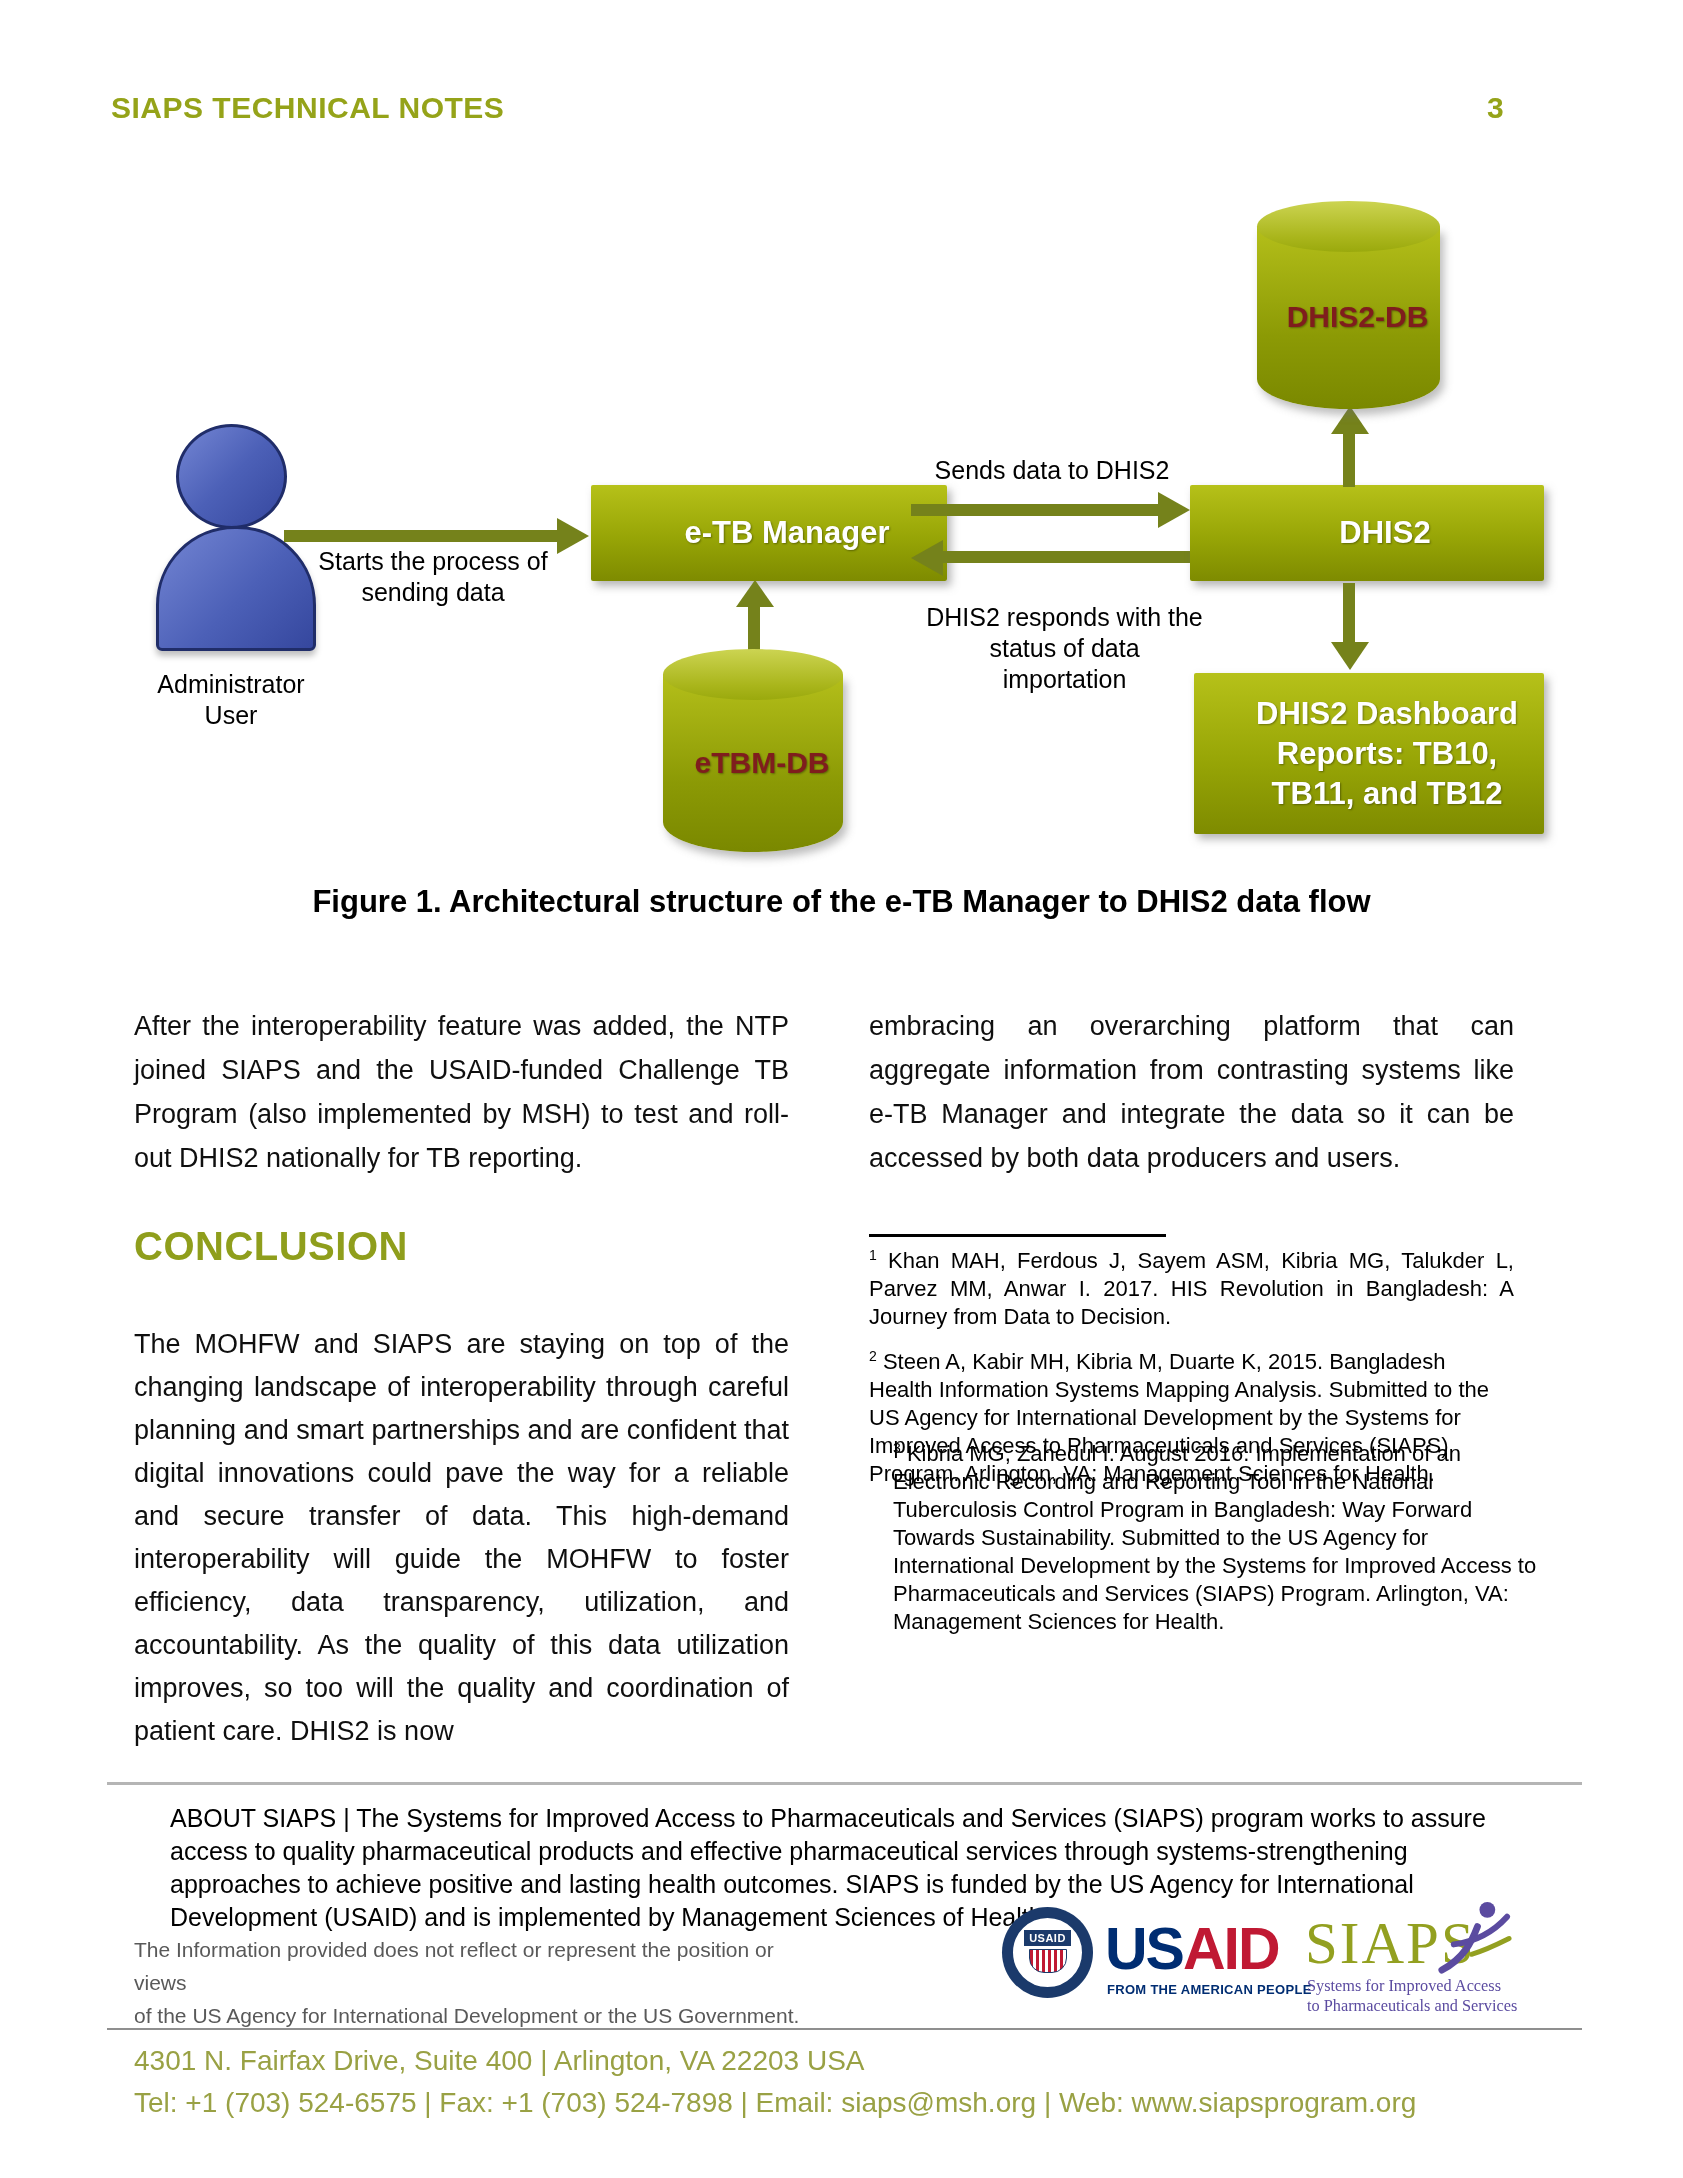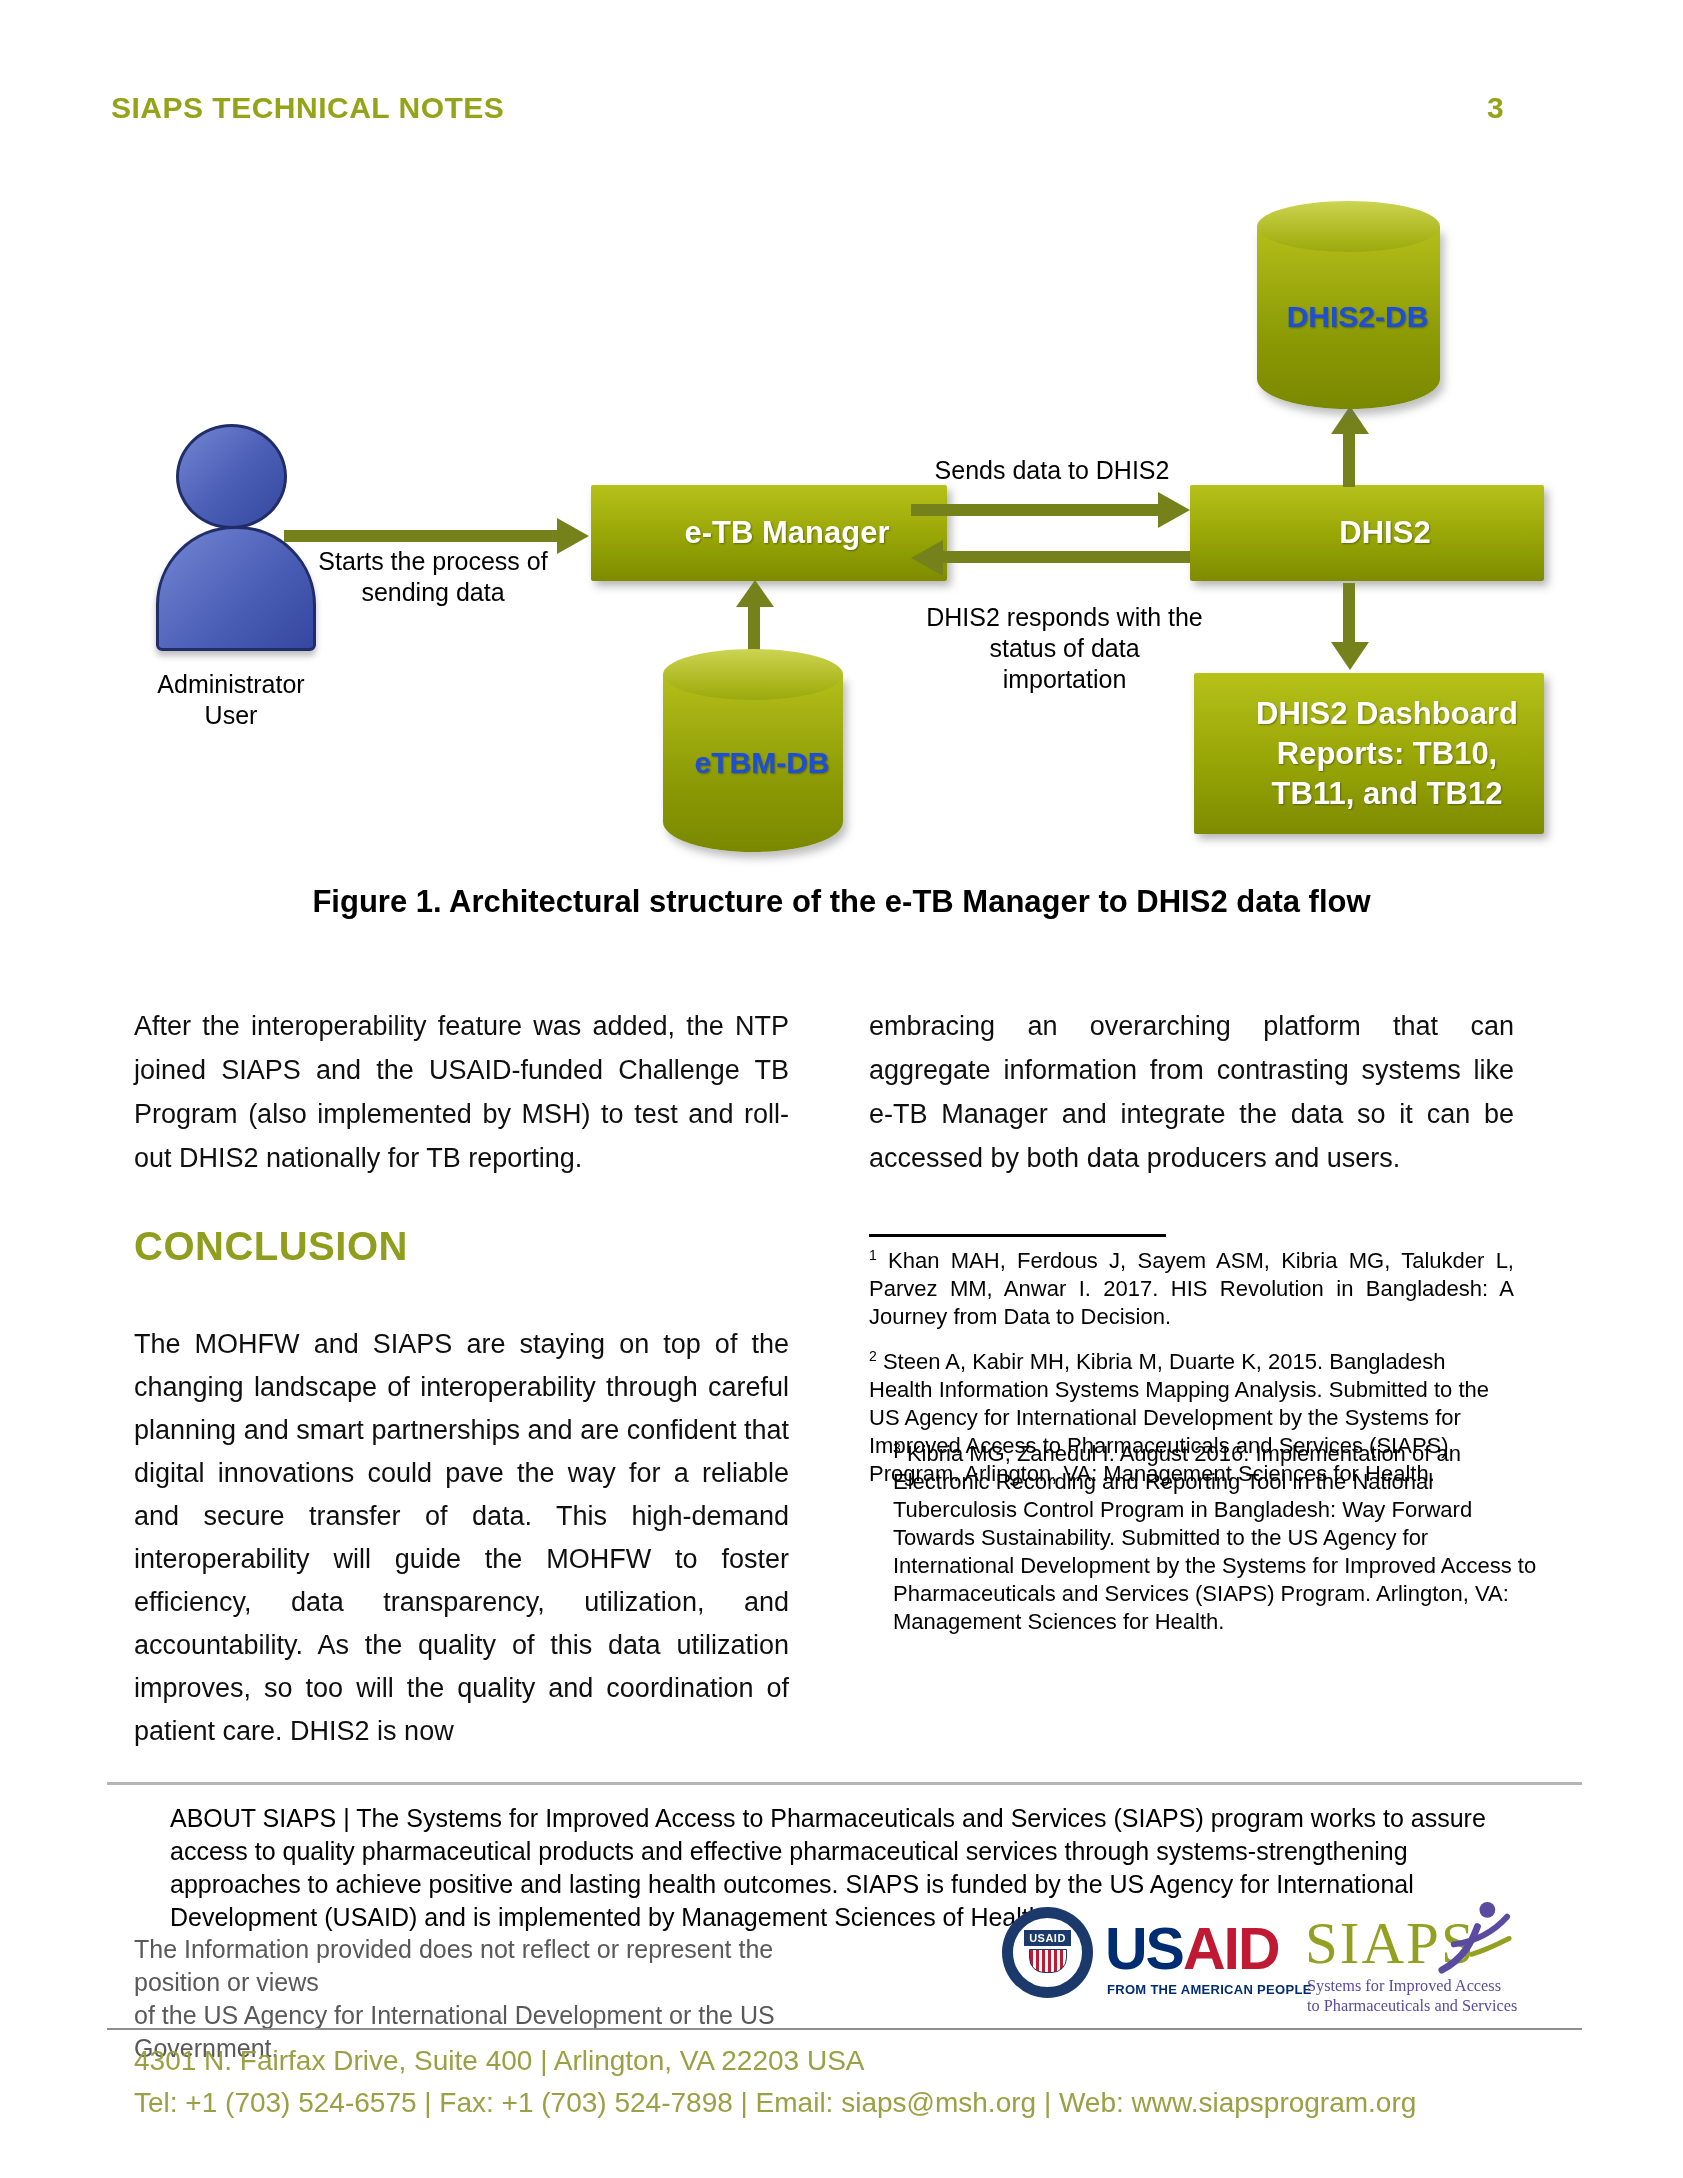--- a/index.html
+++ b/index.html
@@ -20,21 +20,21 @@
   }
   .box-etb{left:591px;top:485px;width:320px;height:96px;}
   .box-dhis2{left:1190px;top:485px;width:318px;height:96px;}
   .box-dash{left:1194px;top:673px;width:314px;height:161px;flex-direction:column;line-height:40px;}
   .cyl{position:absolute;}
   .cyl-side{position:absolute;left:0;right:0;top:26px;bottom:0;
     background:linear-gradient(180deg,#b4bf1a 0%,#8c9a05 60%,#7a8800 100%);
     border-radius:0 0 50% 50% / 0 0 30px 30px;box-shadow:4px 6px 8px rgba(110,110,110,.45);}
   .cyl-top{position:absolute;left:0;right:0;top:0;height:51px;border-radius:50%;
     background:linear-gradient(180deg,#ccd452 0%,#aab61c 70%,#9aa90d 100%);}
-  .cyl-label{position:absolute;left:0;right:0;text-align:center;color:#1d4ed8;font-weight:bold;font-size:30px;text-shadow:1px 1px 2px rgba(0,0,0,.35);padding-left:18px;}
+  .cyl-label{position:absolute;left:0;right:0;text-align:center;color:#7f1d1d;font-weight:bold;font-size:30px;text-shadow:1px 1px 2px rgba(0,0,0,.35);padding-left:18px;}
   .cyl-dhis2db{left:1257px;top:201px;width:183px;height:208px;}
   .cyl-etbmdb{left:663px;top:649px;width:180px;height:203px;}
   .cyl-dhis2db .cyl-label{top:99px;}
   .cyl-etbmdb .cyl-label{top:97px;}
   
   .p-head{position:absolute;left:176px;top:424px;width:105px;height:99px;border-radius:50%;
     background:linear-gradient(135deg,#7486d4 0%,#4c60b7 50%,#35479e 100%);border:3px solid #202d69;}
   .p-body{position:absolute;left:156px;top:526px;width:154px;height:119px;border-radius:79px 79px 6px 6px;
     background:linear-gradient(135deg,#7486d4 0%,#4c60b7 55%,#35479e 100%);border:3px solid #202d69;
     box-shadow:0 5px 6px rgba(0,0,0,.25);}
@@ -71,21 +71,21 @@
   .fn-sep{position:absolute;left:869px;top:1234px;width:297px;height:3px;background:#000;}
   .fn{position:absolute;left:869px;width:645px;font-size:22px;line-height:28px;color:#000;}
   .fn sup{font-size:14px;line-height:0;}
   .fn1{top:1247px;text-align:justify;}
   .fn2{top:1348px;}
   .fn3{top:1440px;margin-left:24px;}
   
   .sep1{position:absolute;left:107px;top:1782px;width:1475px;height:3px;background:#b5b5b5;}
   .sep2{position:absolute;left:107px;top:2028px;width:1475px;height:2px;background:#8f8f8f;}
   .about{position:absolute;left:134px;top:1802px;width:1341px;font-size:25px;line-height:33px;color:#000000;margin-left:36px;}
-  .disclaimer{position:absolute;left:134px;top:1933px;width:673px;font-size:25px;line-height:33px;color:#595959;}
+  .disclaimer{position:absolute;left:134px;top:1933px;width:673px;font-size:21px;line-height:33px;color:#595959;}
   .addr{position:absolute;left:134px;font-size:28px;color:#99a144;}
   .addr1{top:2045px;}
   .addr2{top:2087px;}
   
   .seal{position:absolute;left:1002px;top:1907px;width:91px;height:91px;border-radius:50%;background:#1b3a6b;}
   .seal-inner{position:absolute;left:9px;top:9px;right:9px;bottom:9px;border-radius:50%;background:#fff;border:2px solid #1b3a6b;
     display:flex;flex-direction:column;align-items:center;overflow:hidden;}
   .seal-chip{margin-top:12px;background:#1b3a6b;color:#fff;font-size:11px;font-weight:bold;padding:2px 5px;letter-spacing:0.5px;}
   .seal-shield{margin-top:3px;width:36px;height:22px;border:1px solid #1b3a6b;border-radius:0 0 15px 15px;
     background:repeating-linear-gradient(90deg,#c01933 0 3px,#ffffff 3px 6px);}

